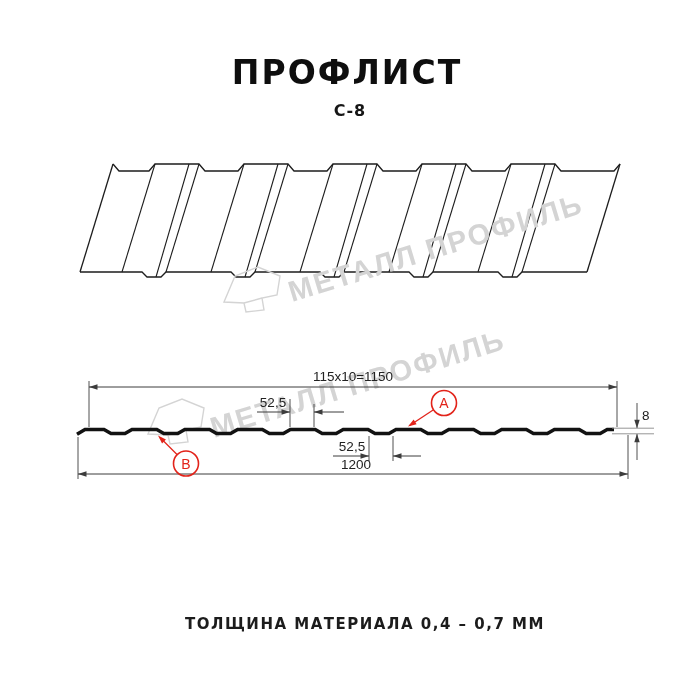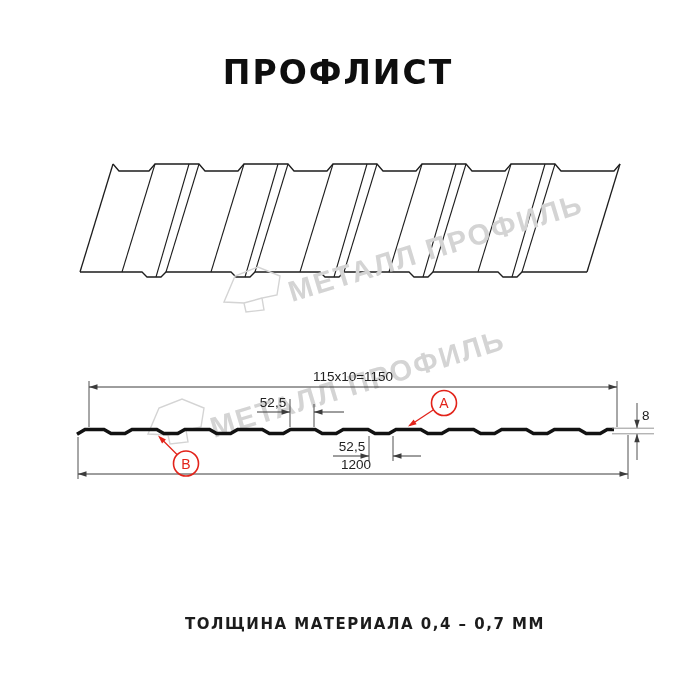--- a/index.html
+++ b/index.html
@@ -1,37 +1,38 @@
 <!DOCTYPE html>
 <html><head>
 <meta charset="utf-8">
 <style>
   html,body{margin:0;padding:0;background:#ffffff;}
   .page{position:relative;width:700px;height:700px;background:#ffffff;overflow:hidden;
         font-family:"DejaVu Sans",sans-serif;}
-  .title{position:absolute;top:53px;left:3px;width:670px;text-align:center;
+  .title{position:absolute;top:53px;left:12px;width:670px;text-align:center;
          font-size:33px;font-weight:700;letter-spacing:2px;color:#0e0e0e;}
   .subtitle{position:absolute;top:101px;left:0;width:700px;text-align:center;
          font-size:16px;font-weight:700;letter-spacing:1px;color:#161616;}
   .footer{position:absolute;top:615px;left:15px;width:700px;text-align:center;
          font-size:15px;font-weight:700;letter-spacing:1.5px;color:#1c1c1c;}
   svg{position:absolute;overflow:visible;}
   #sheet3d{left:60px;top:140px;}
   #xsection{left:50px;top:340px;}
   .dimtxt{font-family:"Liberation Sans","DejaVu Sans",sans-serif;font-size:13.5px;fill:#222;}
   .redtxt{font-family:"Liberation Sans","DejaVu Sans",sans-serif;font-size:14px;fill:#e2231a;}
   .wmtxt{font-family:"Liberation Sans","DejaVu Sans",sans-serif;font-size:29px;font-weight:700;
          letter-spacing:2px;}
 </style>
 </head>
 <body>
 
 <div class="page">
 
   <div class="title">ПРОФЛИСТ</div>
+  <div class="subtitle">С-8</div>
 
   <svg id="sheet3d" width="600" height="185" viewBox="60 140 600 185">
     <g id="g3d-lines">
         <line x1="80" y1="272" x2="113" y2="164" stroke="#1d1d1d" stroke-width="1.3" stroke-linecap="butt"></line>
         <line x1="587" y1="272" x2="620" y2="164" stroke="#1d1d1d" stroke-width="1.3" stroke-linecap="butt"></line>
         <path d="M80 272 L142 272 L147 277 L161 277 L166 272 L231 272 L236 277 L250 277 L255 272 L320 272 L325 277 L339 277 L344 272 L409 272 L414 277 L428 277 L433 272 L498 272 L503 277 L517 277 L522 272 L587 272" fill="none" stroke="#1d1d1d" stroke-width="1.3"></path>
         <path d="M113 164 L119 171 L149 171 L155 164 L199 164 L205 171 L238 171 L244 164 L288 164 L294 171 L327 171 L333 164 L377 164 L383 171 L416 171 L422 164 L466 164 L472 171 L505 171 L511 164 L555 164 L561 171 L614 171 L620 164" fill="none" stroke="#1d1d1d" stroke-width="1.3"></path>
         <line x1="122" y1="272" x2="155" y2="164" stroke="#1d1d1d" stroke-width="1.1" stroke-linecap="butt"></line>
         <line x1="156" y1="277" x2="189" y2="164" stroke="#1d1d1d" stroke-width="1.1" stroke-linecap="butt"></line>
         <line x1="166" y1="272" x2="199" y2="164" stroke="#1d1d1d" stroke-width="1.1" stroke-linecap="butt"></line>

